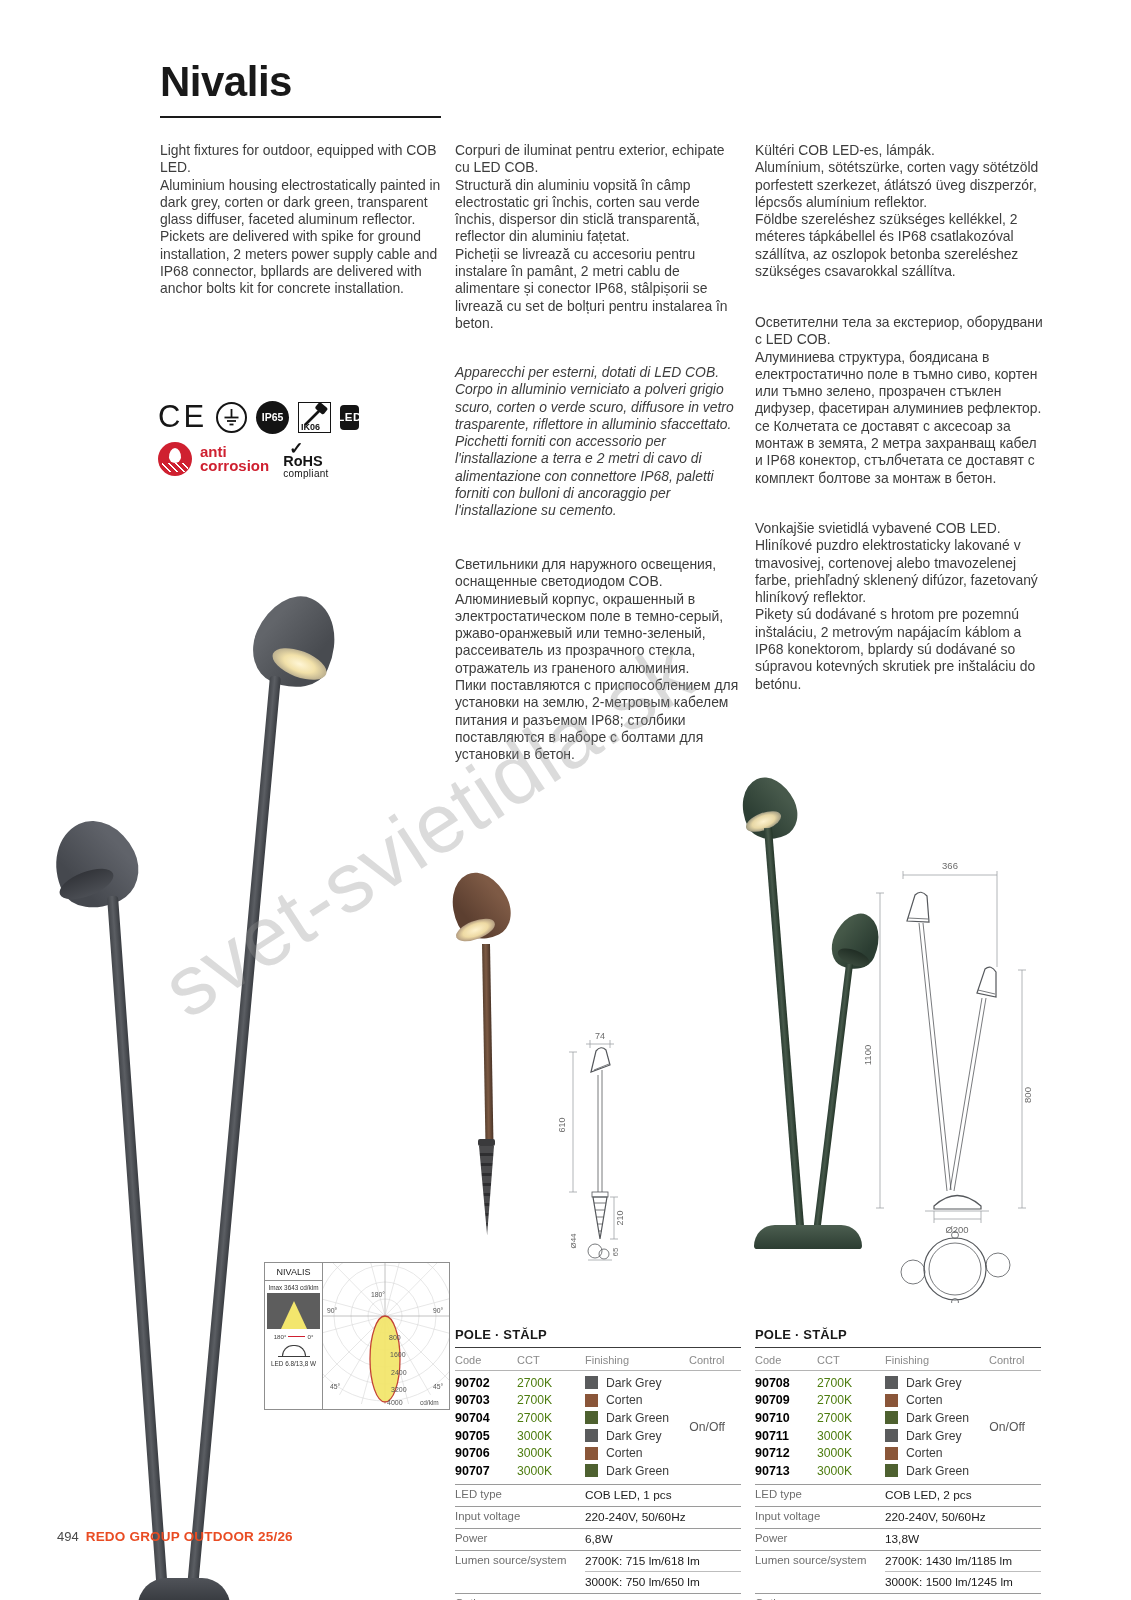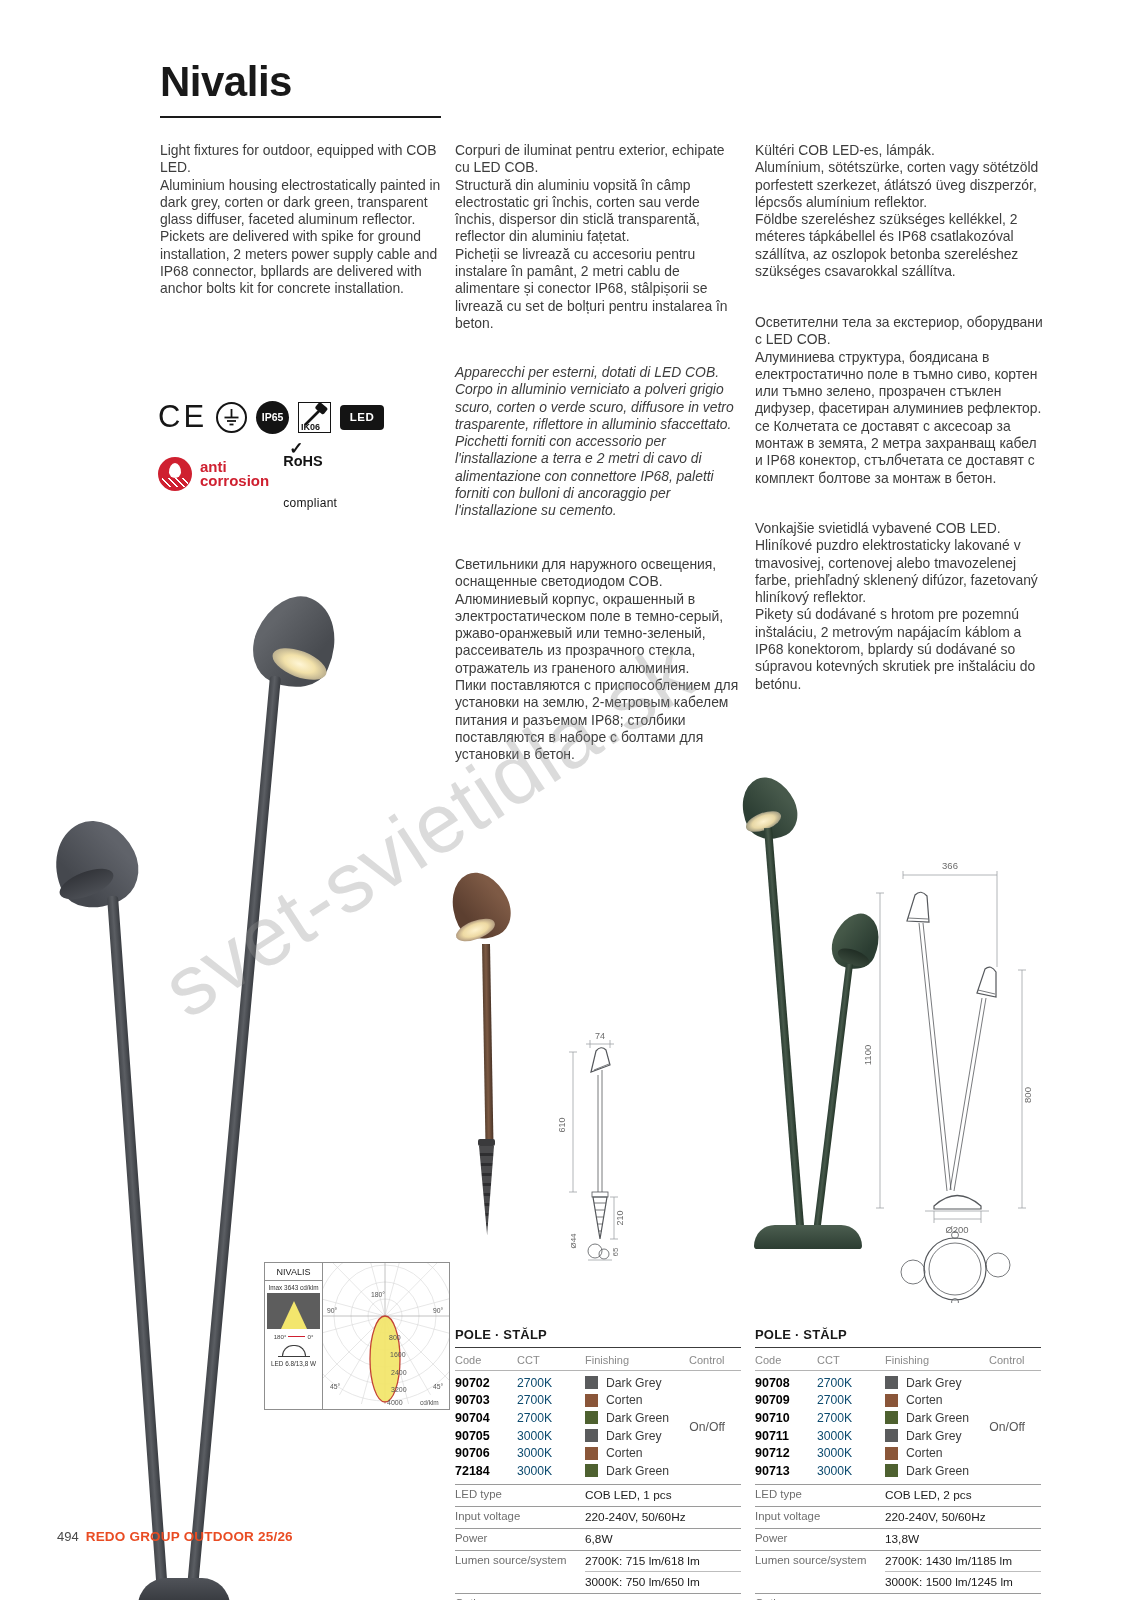--- a/index.html
+++ b/index.html
@@ -22,30 +22,30 @@
   .p-sk { left:755px; top:520px; width:290px; }
 
   
   .badges-row1 { position:absolute; left:158px; top:400px; display:flex; gap:9px; align-items:center; height:34px; }
   .badges-row2 { position:absolute; left:158px; top:440px; display:flex; gap:8px; align-items:center; }
   .ce-mark { font-size:31px; font-weight:400; color:#161616; letter-spacing:3px; line-height:30px; }
   .ground-icon { width:31px; height:31px; border:2px solid #141414; border-radius:50%; display:flex; align-items:center; justify-content:center; }
   .ip-badge { width:33px; height:33px; background:#141414; border-radius:50%; color:#fff; font-size:10.5px; font-weight:700; display:flex; align-items:center; justify-content:center; }
   .ik-badge { width:33px; height:31px; border:1.5px solid #141414; position:relative; background:#fff; }
   .ik-badge .ik-label { position:absolute; left:2px; bottom:0px; font-size:9px; font-weight:700; color:#141414; }
-  .led-badge { width:44px; height:25px; background:#141414; border-radius:4px; color:#fff; font-size:11.5px; font-weight:700; display:flex; align-items:center; justify-content:center; letter-spacing:0.5px; }
+  .led-badge { width:19px; height:25px; background:#141414; border-radius:4px; color:#fff; font-size:11.5px; font-weight:700; display:flex; align-items:center; justify-content:center; letter-spacing:0.5px; }
   .anti-icon { width:34px; height:34px; background:#cf2030; border-radius:50%; position:relative; overflow:hidden; }
   .anti-icon .drop { position:absolute; left:11px; top:6px; width:12px; height:15px; background:#fff; border-radius:50% 50% 50% 50% / 62% 62% 38% 38%; }
   .anti-icon .hatch { position:absolute; left:4px; bottom:4px; width:26px; height:9px;
       background:repeating-linear-gradient(45deg,#ffffff 0 1.7px, transparent 1.7px 5px); }
   .anti-text { font-size:15px; font-weight:700; color:#cf2030; line-height:14.5px; }
   .rohs { display:flex; flex-direction:column; align-items:flex-start; line-height:1; color:#141414; margin-left:6px; }
   .rohs .check { font-size:17px; font-weight:800; margin-left:6px; margin-bottom:-3px; }
   .rohs .rohs-name { font-size:14.5px; font-weight:800; }
-  .rohs .rohs-sub { font-size:12px; letter-spacing:0.3px;margin-top:28px; }
+  .rohs .rohs-sub { font-size:10px; letter-spacing:0.3px; }
 
   
   .shape { position:absolute; }
   .head-grey-1 { left:256px; top:596px; width:80px; height:92px; transform:rotate(24deg);
       background:linear-gradient(105deg,#62656a 20%,#484b50 75%); border-radius:46% 54% 58% 42% / 56% 62% 36% 44%; }
   .lit-grey-1 { left:271px; top:651px; width:57px; height:26px; transform:rotate(21deg); border-radius:50%;
       background:radial-gradient(ellipse at center,#fff6d6 0%,#f2e1a9 40%,#bdb190 70%,#73726e 100%); }
   .pole-grey-1 { left:270px; top:676px; width:11px; height:930px; transform:rotate(5.2deg); transform-origin:top center;
       background:linear-gradient(90deg,#43464b,#5b5e63 45%,#393c41); border-radius:4px; }
   .head-grey-2 { left:54px; top:821px; width:82px; height:87px; transform:rotate(-26deg);
@@ -112,21 +112,21 @@
   
   .spec-table { position:absolute; width:286px; font-size:12px; color:#333; z-index:3; background:transparent;margin-top:44px; }
   .t-left { left:455px; top:1283px; }
   .t-right { left:755px; top:1283px; }
   .t-title { font-size:13px; font-weight:700; color:#191919; letter-spacing:0.2px; padding-bottom:5px; border-bottom:1.5px solid #3c3c3c; }
   .t-head { display:flex; color:#8a8a8a; font-size:11px; padding:6px 0 4px; border-bottom:1px solid #b4b4b4; }
   .c-code { width:62px; } .c-cct { width:68px; } .c-fin { flex:1; } .c-ctl { width:52px; }
   .t-rows { position:relative; padding:3px 0 4px; }
   .t-row { display:flex; align-items:center; height:17.6px; }
   .t-row .code { width:62px; font-weight:700; color:#000000; font-size:12.5px; }
-  .t-row .cct { width:68px; color:#0c4a6e; font-size:12.2px; }
+  .t-row .cct { width:68px; color:#4d7c0f; font-size:12.2px; }
   .t-row .fin { flex:1; display:flex; align-items:center; color:#3c3c3c; font-size:12.2px; }
   .swatch { width:13px; height:13px; margin-right:8px; display:inline-block; }
   .t-ctl { position:absolute; right:16px; top:50%; transform:translateY(-50%); color:#555; font-size:12.2px; }
   .t-specs { border-bottom:1px solid #9a9a9a; }
   .spec { display:flex; border-top:1px solid #9a9a9a; padding:3.5px 0; }
   .spec .l { width:130px; color:#6e6e6e; font-size:11.4px; }
   .spec .v { flex:1; color:#1b1b1b; font-size:11.8px; }
   .spec .v .v1 { border-bottom:1px solid #bdbdbd; padding-bottom:3px; margin-bottom:3px; }
 
   
@@ -398,21 +398,21 @@
       </div>
       <div class="t-row">
         <span class="code">90706</span>
         <span class="cct">3000K</span>
         <span class="fin">
             <span class="swatch" style="background-color: rgb(138, 86, 57);"></span>
             <span>Corten</span>
           </span>
       </div>
       <div class="t-row">
-        <span class="code">72184</span>
+        <span class="code">90707</span>
         <span class="cct">3000K</span>
         <span class="fin">
             <span class="swatch" style="background-color: rgb(78, 97, 48);"></span>
             <span>Dark Green</span>
           </span>
       </div>
       <span class="t-ctl">On/Off</span>
     </div>
     <div class="t-specs">
       <div class="spec">

